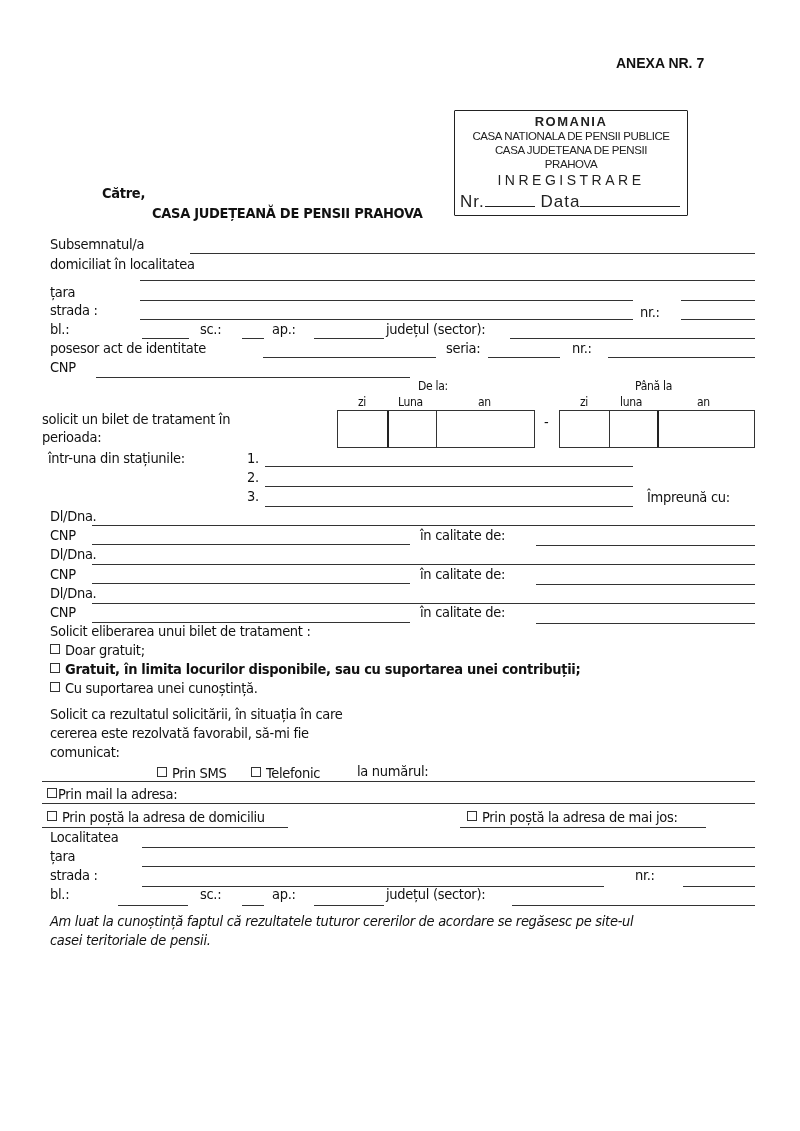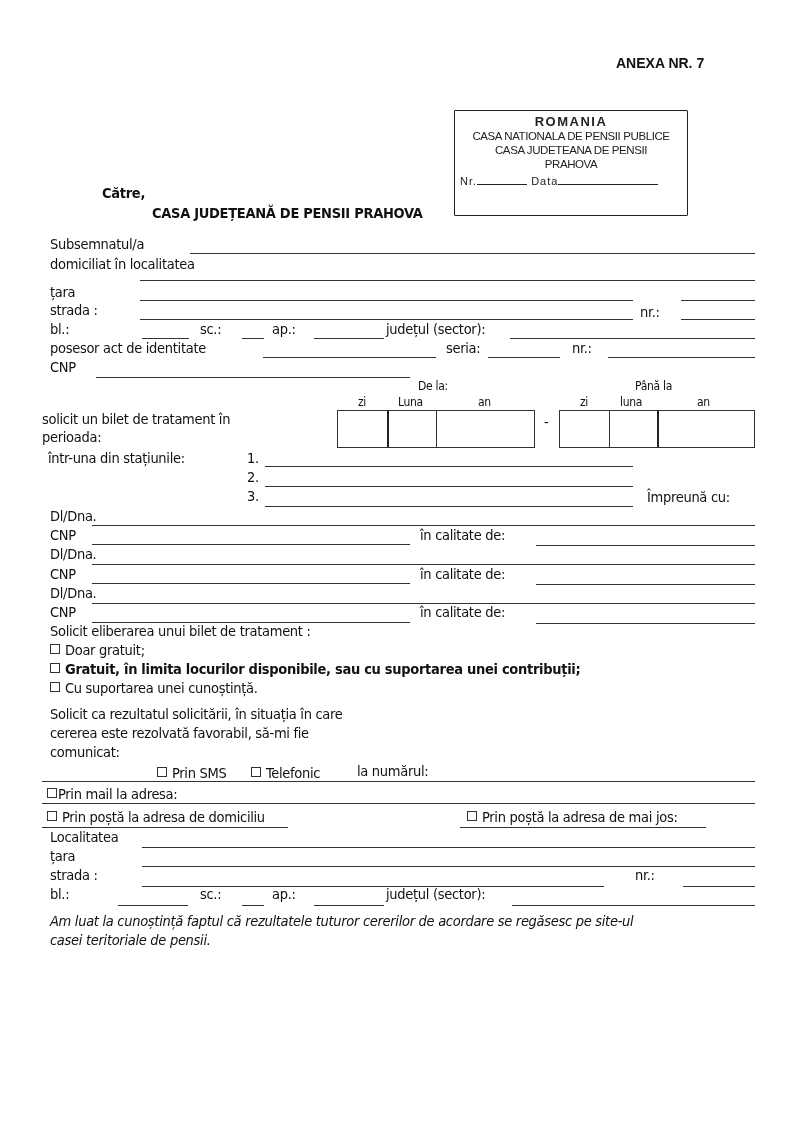--- a/index.html
+++ b/index.html
@@ -12,39 +12,40 @@
   .f  { position:absolute; height:14px; border:0; border-bottom:1px solid #333; background:transparent;
         font-family:"DejaVu Sans", sans-serif; font-size:12px; outline:none; padding:0; }
   .cb { display:inline-block; width:8px; height:8px; border:1px solid #333; margin-right:5px;
         vertical-align:1px; }
   .stamp { position:absolute; left:454px; top:110px; width:232px; height:104px;
            border:1.5px solid #222; border-radius:1px; text-align:center;
            font-family:"Liberation Sans", sans-serif; color:#222; }
   .stamp .r1 { font-weight:bold; font-size:13px; letter-spacing:1.5px; margin-top:3px; }
   .stamp .r2 { font-size:11.5px; letter-spacing:-0.4px; line-height:14px; }
   .stamp .r5 { font-size:14px; letter-spacing:3.5px; margin-top:1px; }
-  .stamp .r6 { text-align:left; font-size:11px; padding-left:5px; margin-top:4px; letter-spacing:1px; }
+  .stamp .r6 { text-align:left; font-size:17px; padding-left:5px; margin-top:4px; letter-spacing:1px; }
   .box { position:absolute; border:1px solid #333; height:36px; top:410px; }
   .div { position:absolute; top:0; bottom:0; border-left:1px solid #333; }
   .div.thick { border-left:2px solid #222; }
   .annex { position:absolute; left:616px; top:55px; font-family:"Liberation Sans", sans-serif;
            font-weight:bold; font-size:14px; }
   .addr { font-weight:bold; }
   .it { font-style:italic; }
 </style>
 </head>
 <body>
 
 <div class="annex">ANEXA NR. 7</div>
 
 <div class="stamp">
   <div class="r1">ROMANIA</div>
   <div class="r2">CASA NATIONALA DE PENSII PUBLICE</div>
   <div class="r2">CASA JUDETEANA DE PENSII</div>
   <div class="r2">PRAHOVA</div>
+  <div class="r5">INREGISTRARE</div>
   <div class="r6">
     <span>Nr.</span><span style="display:inline-block;width:50px;border-bottom:1px solid #222;"></span>
     <span>Data</span><span style="display:inline-block;width:100px;border-bottom:1px solid #222;"></span>
   </div>
 </div>
 
 <div class="t addr" style="left:102px;top:185px;">Către,</div>
 <div class="t addr" style="left:152px;top:205px;">CASA JUDEȚEANĂ DE PENSII PRAHOVA</div>
 
 <div class="t" style="left:50px;top:236px;">Subsemnatul/a</div>

